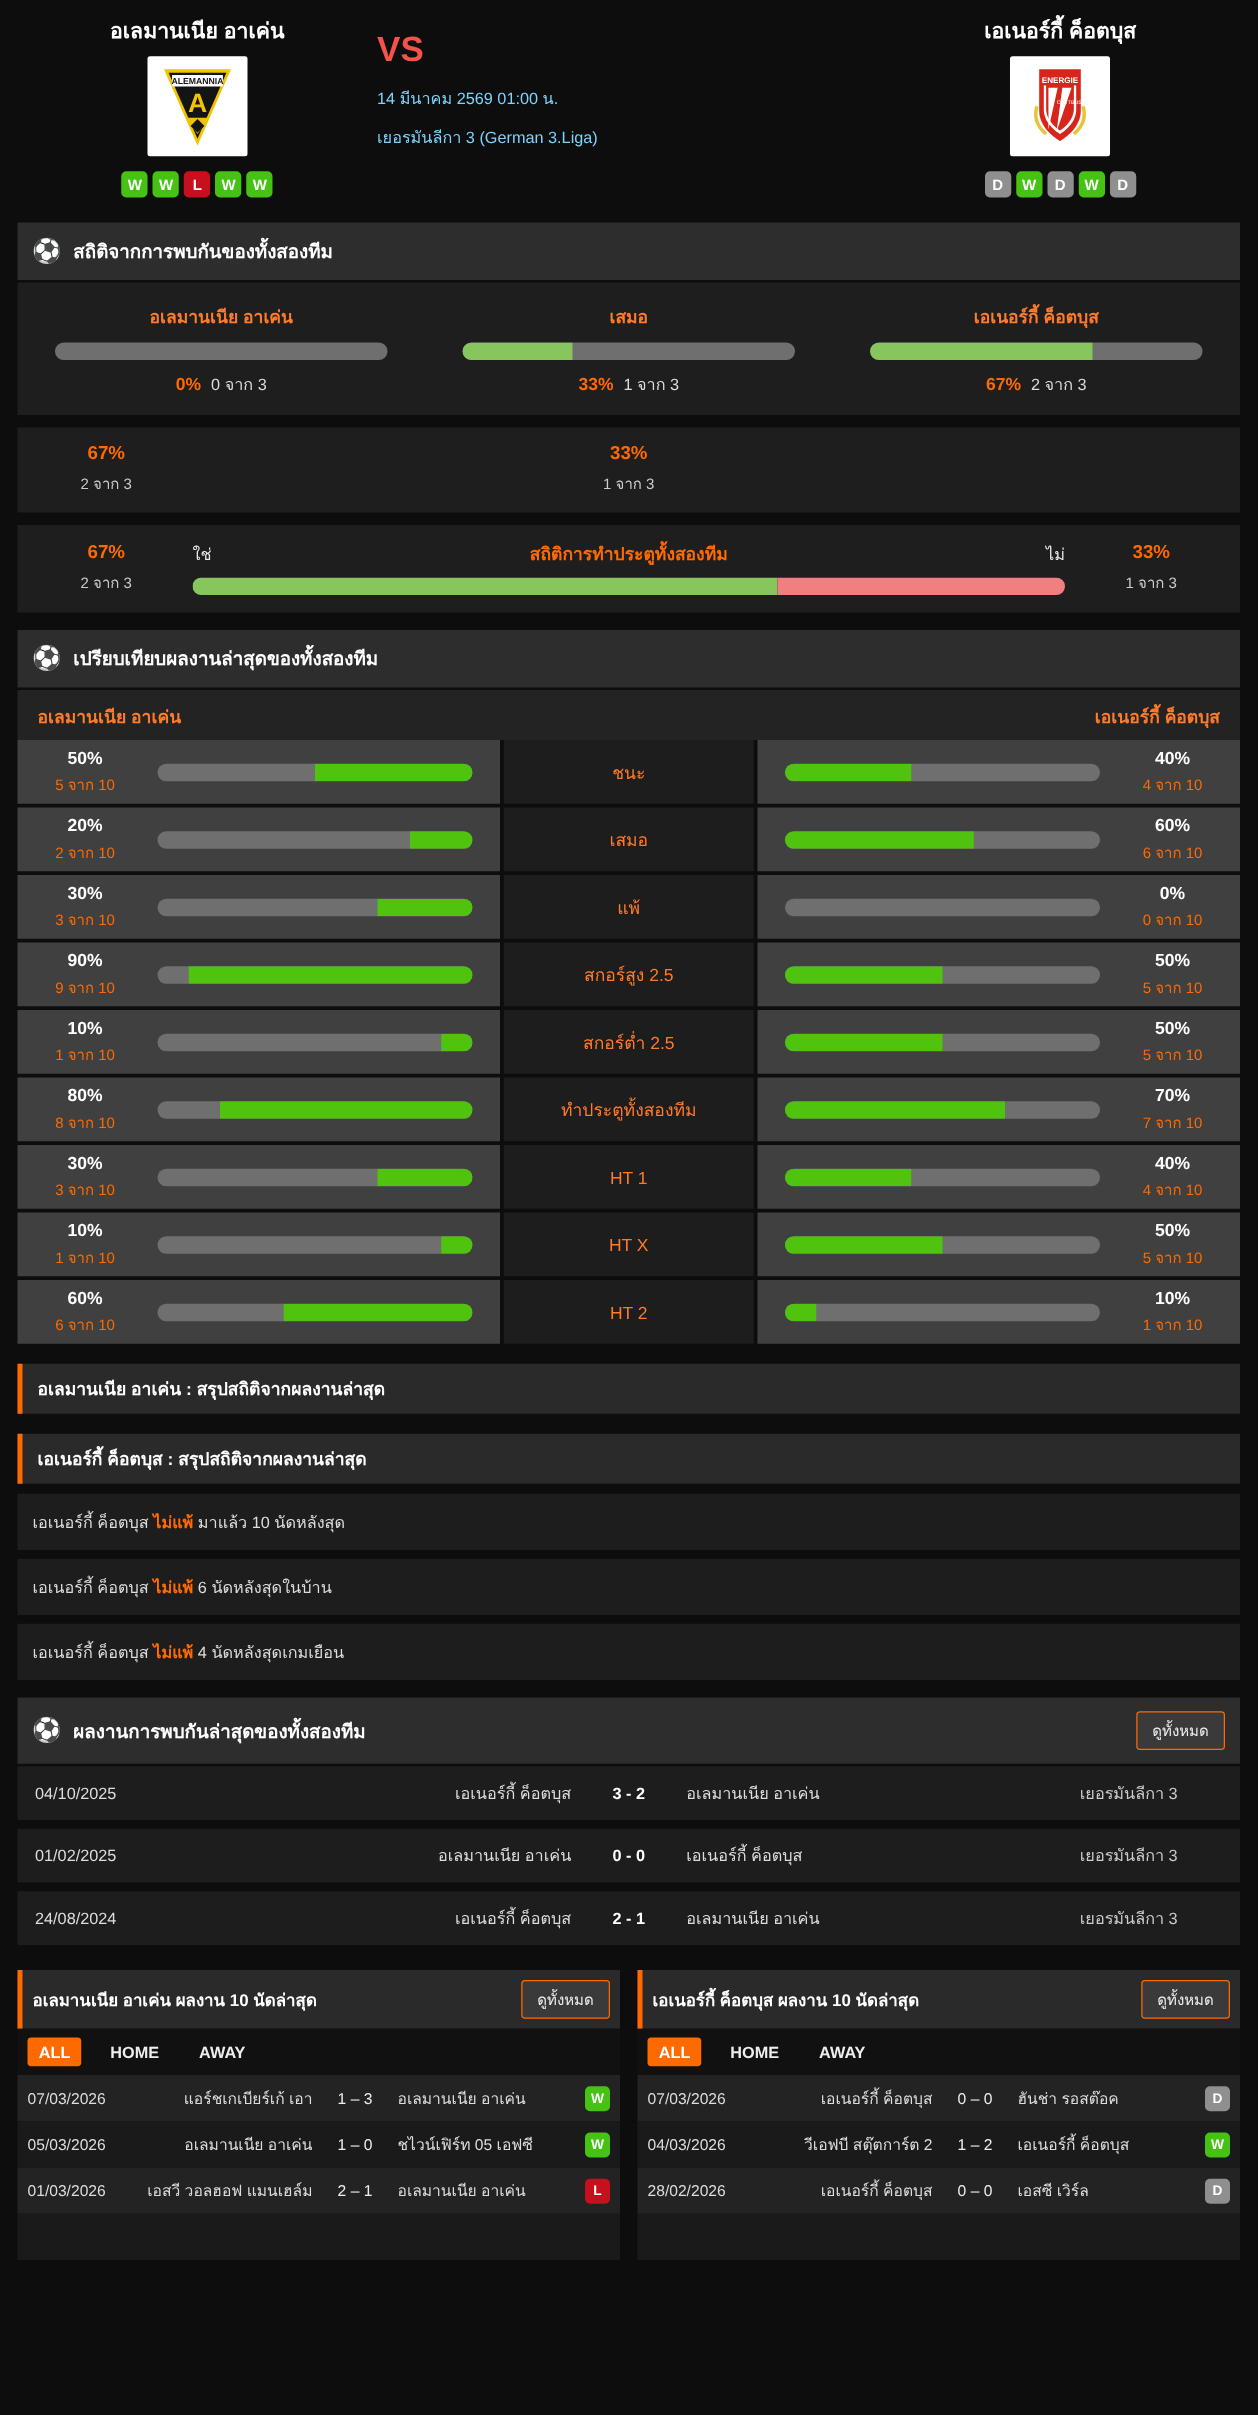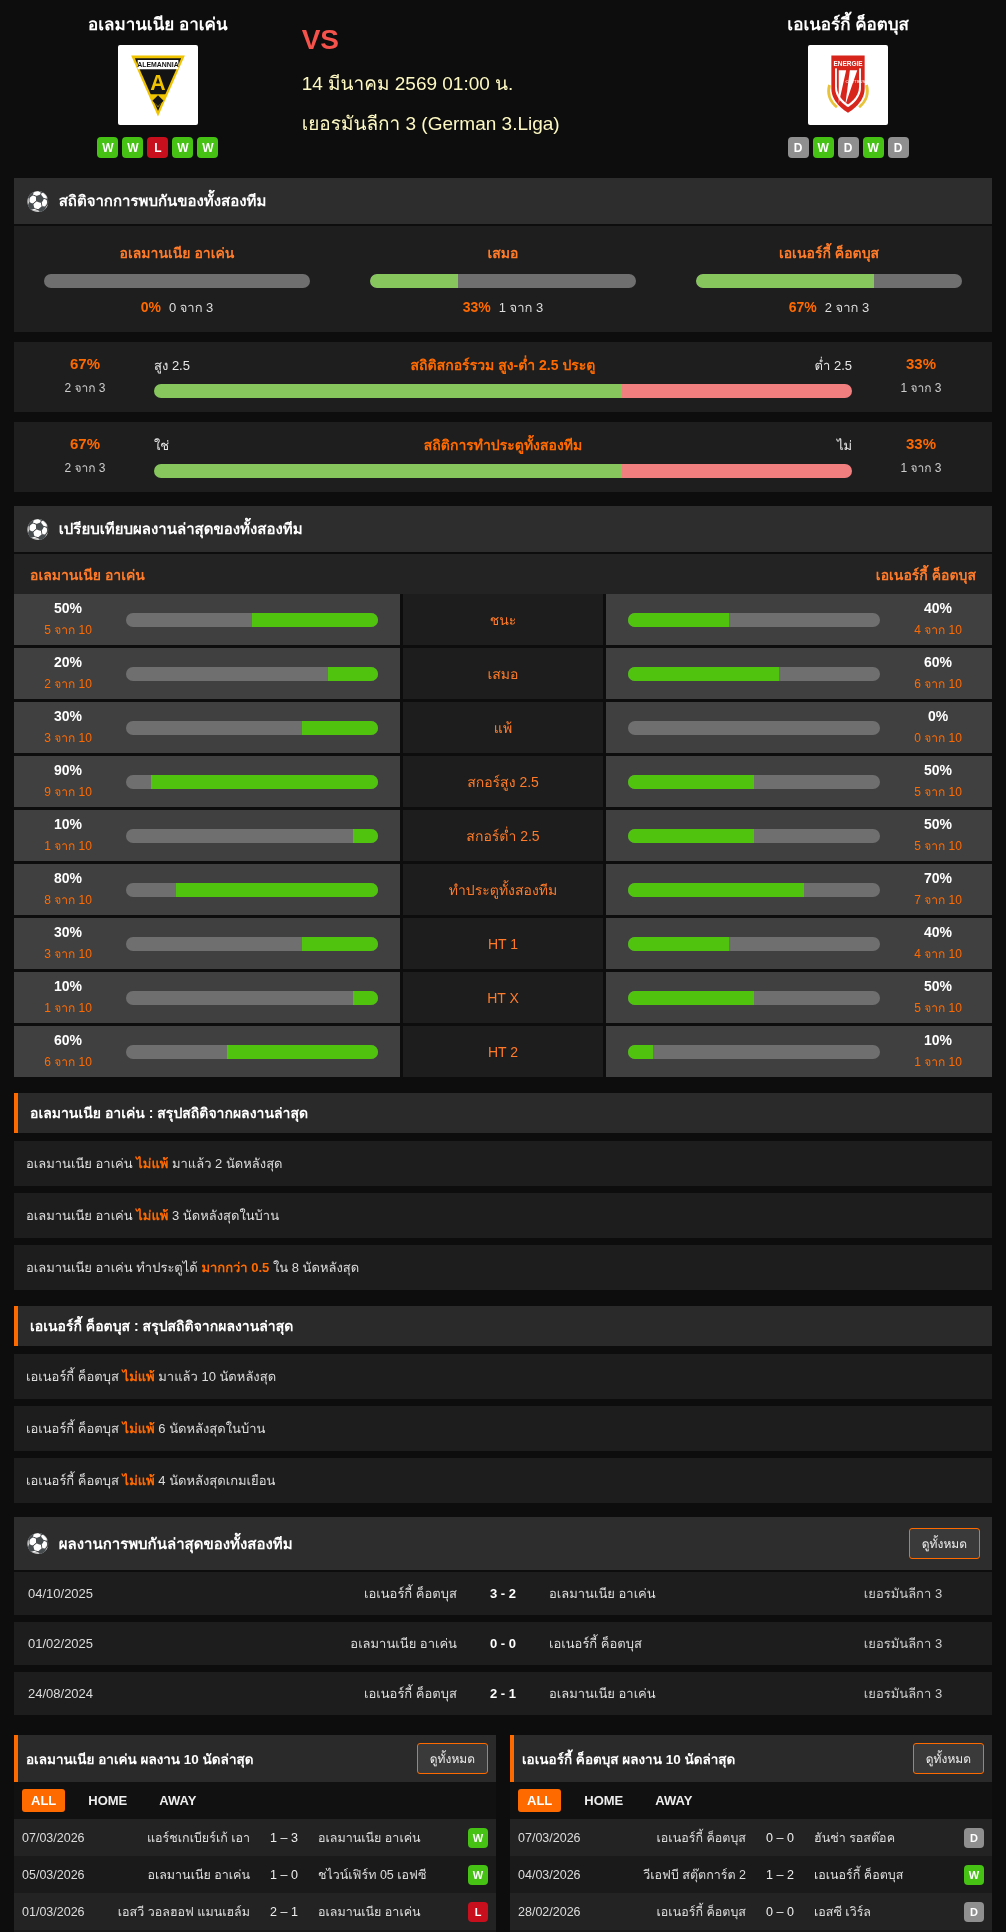--- a/index.html
+++ b/index.html
@@ -13,21 +13,21 @@
   .team-name { font-weight:bold; font-size:17px; color:#fff; margin-bottom:8px; }
   .logo-box { width:80px; height:80px; background:#fff; border-radius:2px; display:flex; align-items:center; justify-content:center; }
   .form-badges { display:flex; gap:4px; margin-top:12px; }
   .badge { width:21px; height:21px; border-radius:4px; display:flex; align-items:center; justify-content:center;
            font-size:12px; font-weight:bold; color:#fff; }
   .badge.W { background:#45c213; }
   .badge.L { background:#c80f1e; }
   .badge.D { background:#8f8f8f; }
   .match-info { text-align:left; padding-top:14px; }
   .vs { color:#f4524a; font-size:28px; font-weight:bold; margin-bottom:12px; }
-  .datetime,.league { color:#fef9c3; font-size:19px; margin-bottom:10px; }
+  .datetime,.league { color:#7dd3fc; font-size:13px; margin-bottom:10px; }
 
   
   .sec-header { background:#2d2d2d; margin:14px 14px 2px; padding:11px 12px; display:flex; align-items:center; gap:9px;
                 font-weight:bold; font-size:15px; color:#fff; }
   .ball-icon { font-size:19px; line-height:1; }
   .view-all-btn { margin-left:auto; background:#3a3a3a; border:1px solid #ff6a00; color:#eee; font-size:12px;
                   padding:5px 12px; border-radius:3px; cursor:pointer; font-family:inherit; }
 
   
   .win-panel { background:#1e1e1e; margin:2px 14px 10px; display:flex; padding:16px 30px 14px; gap:60px; }
@@ -185,31 +185,20 @@
         </div>
         <div class="wc-stats"><b>67%</b>2 จาก 3</div>
       </div>
     </div>
   <div id="splitRows">
       <div class="split-panel">
         <div class="sp-side">
           <div class="sp-pct">67%</div>
           <div class="sp-count">2 จาก 3</div>
         </div>
-        <div class="sp-mid">
-          <div class="sp-labels">
-            <div class="l">สูง 2.5</div>
-            <div class="t">สถิติสกอร์รวม สูง-ต่ำ 2.5 ประตู</div>
-            <div class="r">ต่ำ 2.5</div>
-          </div>
-          <div class="sp-bar">
-            <div class="g" style="width: 67%;"></div>
-            <div class="rd"></div>
-          </div>
-        </div>
         <div class="sp-side">
           <div class="sp-pct">33%</div>
           <div class="sp-count">1 จาก 3</div>
         </div>
       </div>
       <div class="split-panel">
         <div class="sp-side">
           <div class="sp-pct">67%</div>
           <div class="sp-count">2 จาก 3</div>
         </div>
@@ -425,25 +414,20 @@
           </div>
           <div class="cmp-pct">
             <div class="n">10%</div>
             <div class="c">1 จาก 10</div>
           </div>
         </div>
       </div>
     </div>
 
   <div class="sum-header">อเลมานเนีย อาเค่น : สรุปสถิติจากผลงานล่าสุด</div>
-  <div id="homeSummary">
-      <div class="sum-row">อเลมานเนีย อาเค่น <span class="hl">ไม่แพ้</span> มาแล้ว 2 นัดหลังสุด</div>
-      <div class="sum-row">อเลมานเนีย อาเค่น <span class="hl">ไม่แพ้</span> 3  นัดหลังสุดในบ้าน</div>
-      <div class="sum-row">อเลมานเนีย อาเค่น  ทำประตูได้ <span class="hl">มากกว่า  0.5</span> ใน 8 นัดหลังสุด</div>
-    </div>
 
   <div class="sum-header">เอเนอร์กี้ ค็อตบุส : สรุปสถิติจากผลงานล่าสุด</div>
   <div id="awaySummary">
       <div class="sum-row">เอเนอร์กี้ ค็อตบุส <span class="hl">ไม่แพ้</span> มาแล้ว 10 นัดหลังสุด</div>
       <div class="sum-row">เอเนอร์กี้ ค็อตบุส <span class="hl">ไม่แพ้</span> 6  นัดหลังสุดในบ้าน</div>
       <div class="sum-row">เอเนอร์กี้ ค็อตบุส <span class="hl">ไม่แพ้</span> 4  นัดหลังสุดเกมเยือน</div>
     </div>
 
   <div class="sec-header">
     <span class="ball-icon">⚽</span>

